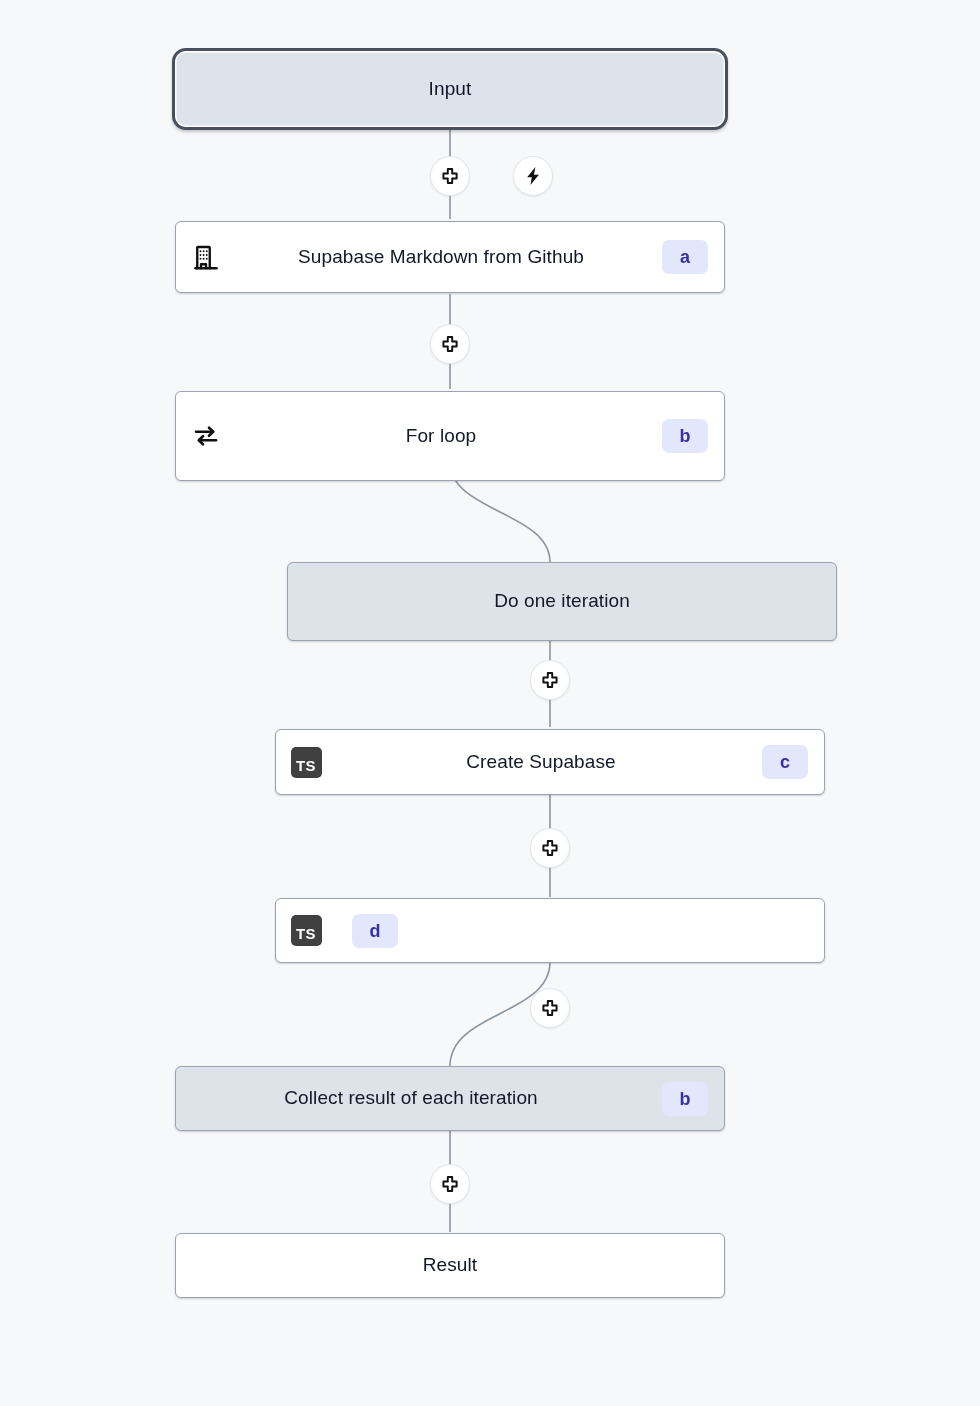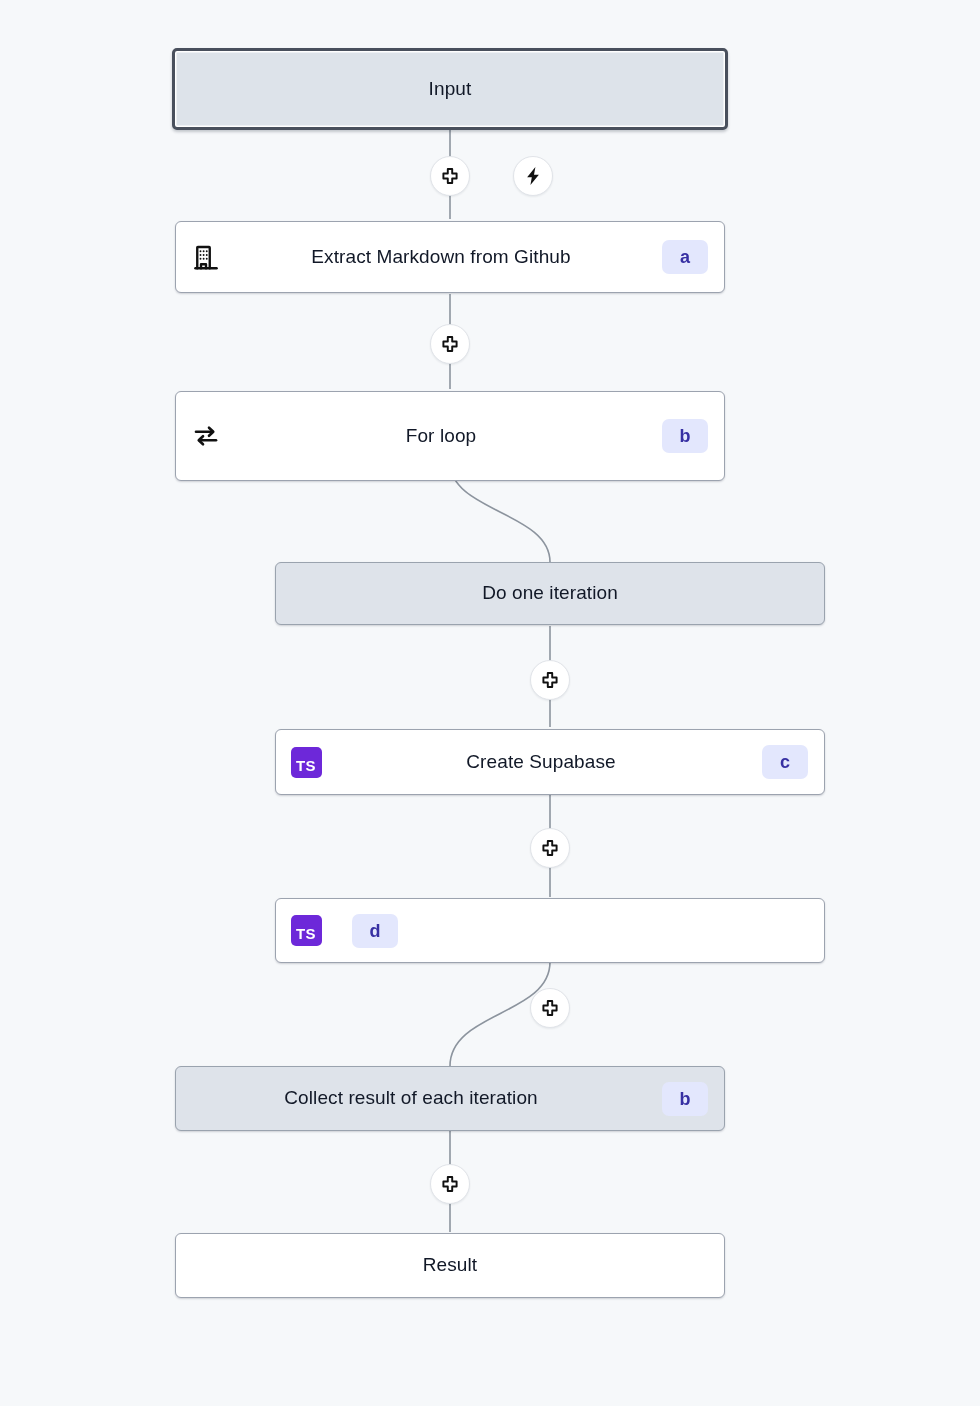--- a/index.html
+++ b/index.html
@@ -58,21 +58,21 @@
   .node.shaded {
     background: #dee3ea;
     border: 1px solid #9aa3ae;
   }
 
   
   .node.selected {
     background: #dde3ea;
     border: 3px solid #49505d;
     box-shadow: 0 0 0 1.5px #ffffff inset, 0 2px 3px rgba(15,23,42,.22);
-    border-radius: 5px;
+    border-radius: 14px;
   }
 
   
   .node .icon-slot {
     width: 60px;
     min-width: 60px;
     display: flex;
     align-items: center;
     justify-content: center;
   }
@@ -100,21 +100,21 @@
     font-size: 18px;
     font-weight: bold;
     line-height: 1;
   }
 
   
   .ts-chip {
     width: 31px;
     height: 31px;
     border-radius: 5px;
-    background: #6d28d9;
+    background: #404040;
     color: #ffffff;
     display: inline-flex;
     align-items: flex-end;
     justify-content: center;
     font-size: 15px;
     font-weight: bold;
     letter-spacing: .3px;
     padding-bottom: 4px;
     box-sizing: border-box;
   }
@@ -184,21 +184,21 @@
           <circle cx="12.6" cy="7.4" r=".75" fill="#111111" stroke="none"></circle>
           <circle cx="7.6" cy="10.4" r=".75" fill="#111111" stroke="none"></circle>
           <circle cx="10.1" cy="10.4" r=".75" fill="#111111" stroke="none"></circle>
           <circle cx="12.6" cy="10.4" r=".75" fill="#111111" stroke="none"></circle>
           <circle cx="7.6" cy="13.4" r=".75" fill="#111111" stroke="none"></circle>
           <circle cx="10.1" cy="13.4" r=".75" fill="#111111" stroke="none"></circle>
           <circle cx="12.6" cy="13.4" r=".75" fill="#111111" stroke="none"></circle>
         </svg>
       </span>
     </span>
-    <span class="label">Extract Markdown from Github</span>
+    <span class="label">Supabase Markdown from Github</span>
     <span class="badge-slot">
       <span class="badge">a</span>
     </span>
   </div>
 
   <div class="node" style="left:175px; top:391px; width:550px; height:90px;">
     <span class="icon-slot">
       <span>
         <svg class="glyph" viewBox="0 0 24 24" fill="none" stroke="#111111" stroke-width="2.1" stroke-linecap="round" stroke-linejoin="round">
           <path d="M4 8.6h13.2"></path>
@@ -207,21 +207,21 @@
           <path d="M9.6 12.2 6.2 15.4 9.6 18.6"></path>
         </svg>
       </span>
     </span>
     <span class="label">For loop</span>
     <span class="badge-slot">
       <span class="badge">b</span>
     </span>
   </div>
 
-  <div class="node shaded" style="left:275px; top:562px; width:550px; height:63px;">
+  <div class="node shaded" style="left:287px; top:562px; width:550px; height:79px;">
     <span class="icon-slot empty"></span>
     <span class="label">Do one iteration</span>
     <span class="badge-slot empty"></span>
   </div>
 
   <div class="node" style="left:275px; top:729px; width:550px; height:66px;">
     <span class="icon-slot">
       <span class="ts-chip">TS</span>
     </span>
     <span class="label">Create Supabase</span>

